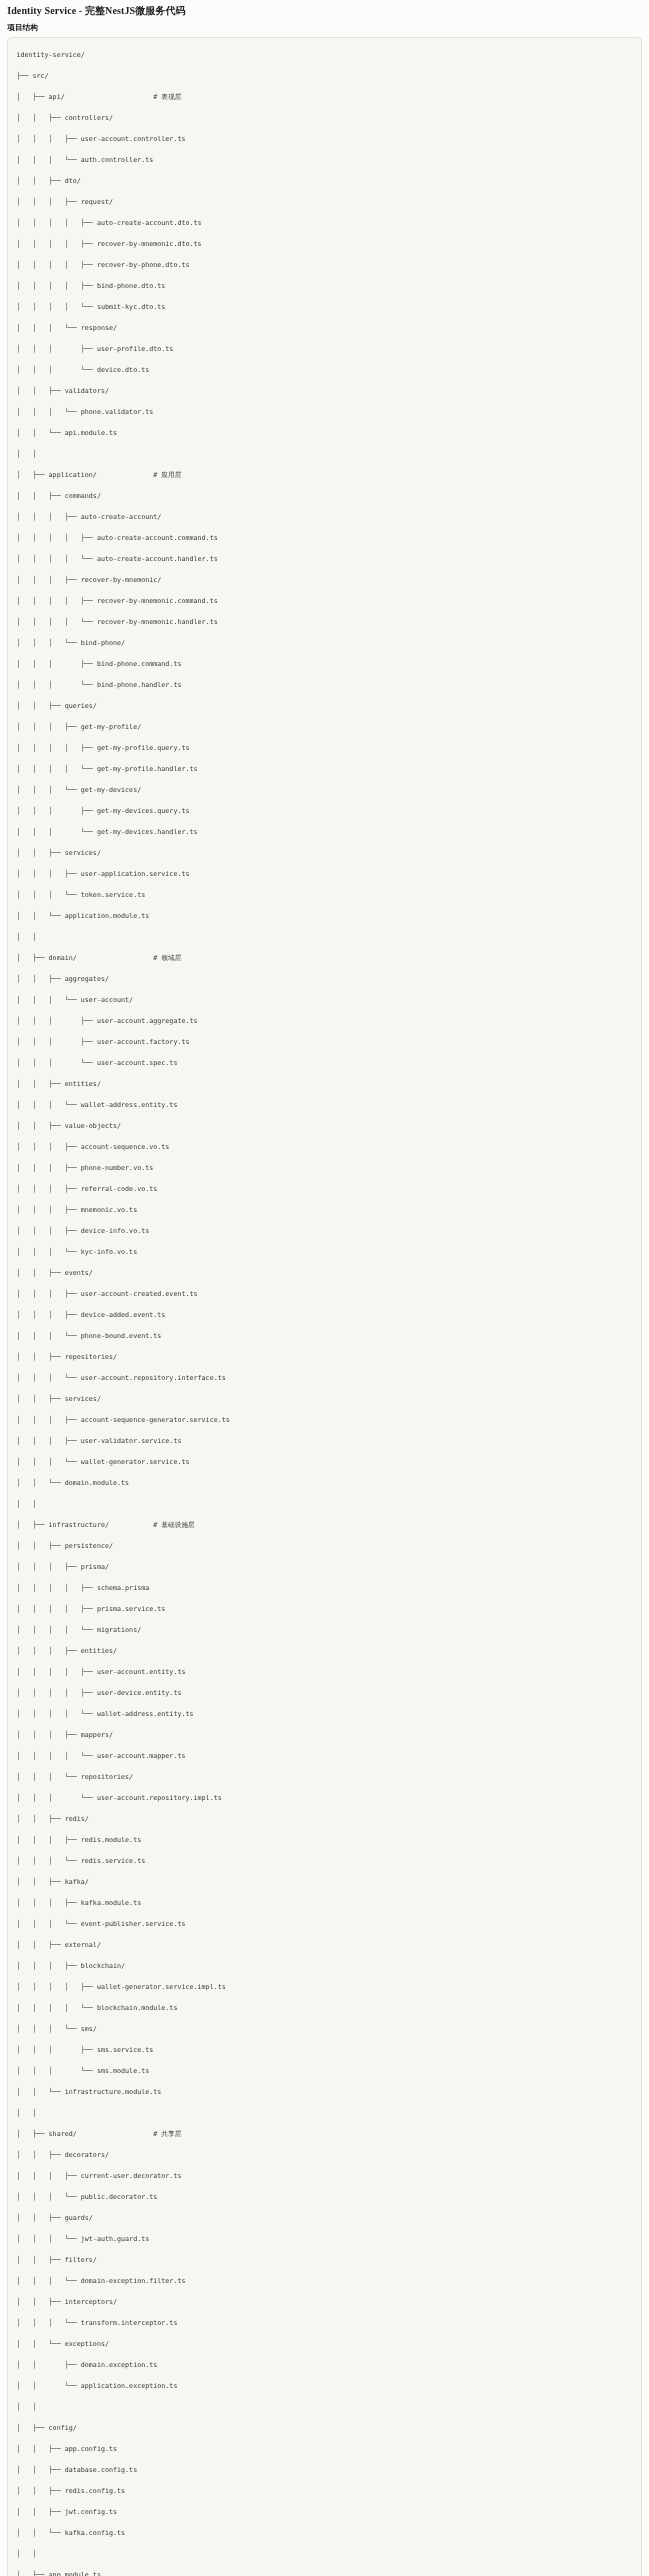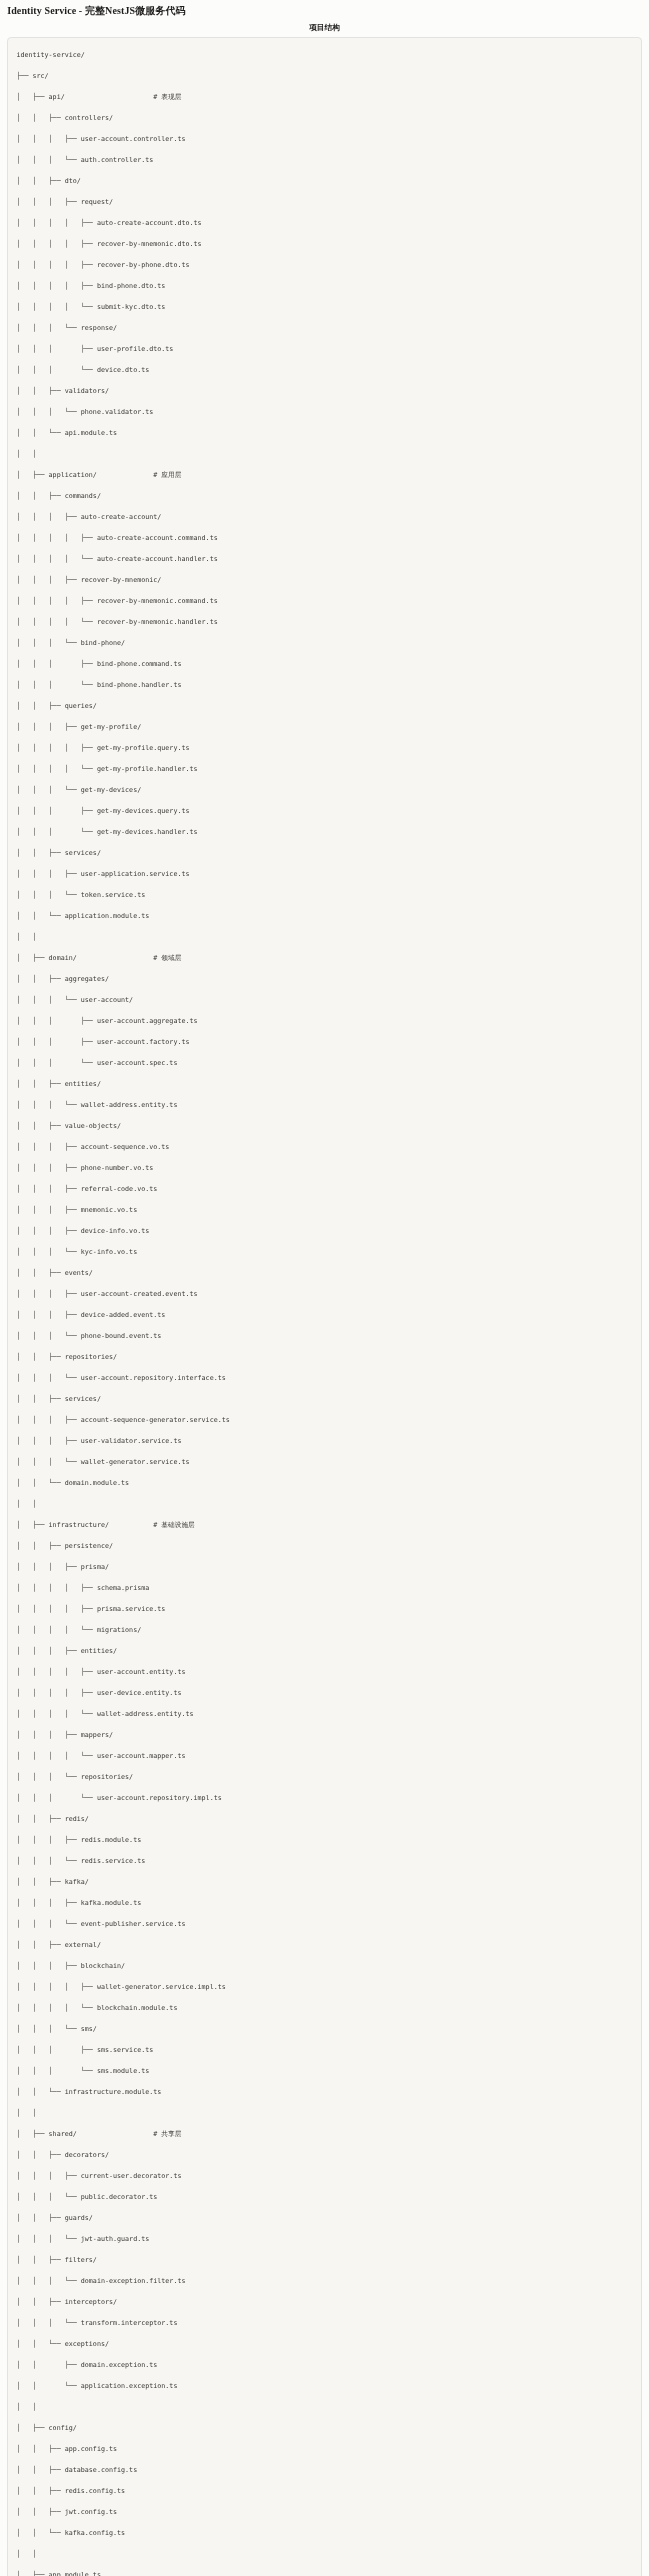--- a/index.html
+++ b/index.html
@@ -24,21 +24,20 @@
     line-height:1.25;
     font-weight:700;
     margin:2.1px 0 5.7px 0;
     letter-spacing:0.1px;
   }
   .subtitle{
     font-size:7.7px;
     line-height:1.2;
     font-weight:700;
     margin:0 0 4.6px 0;
-    text-align:center;
   }
   .code-block{
     margin:0;
     background:var(--code-block-background);
     border:0.5px solid var(--code-block-border);
     border-radius:4.1px;
     padding:7.2px 8.2px;
     font-family:"DejaVu Sans Mono", monospace;
     font-size:6.7px;
     line-height:21px;

